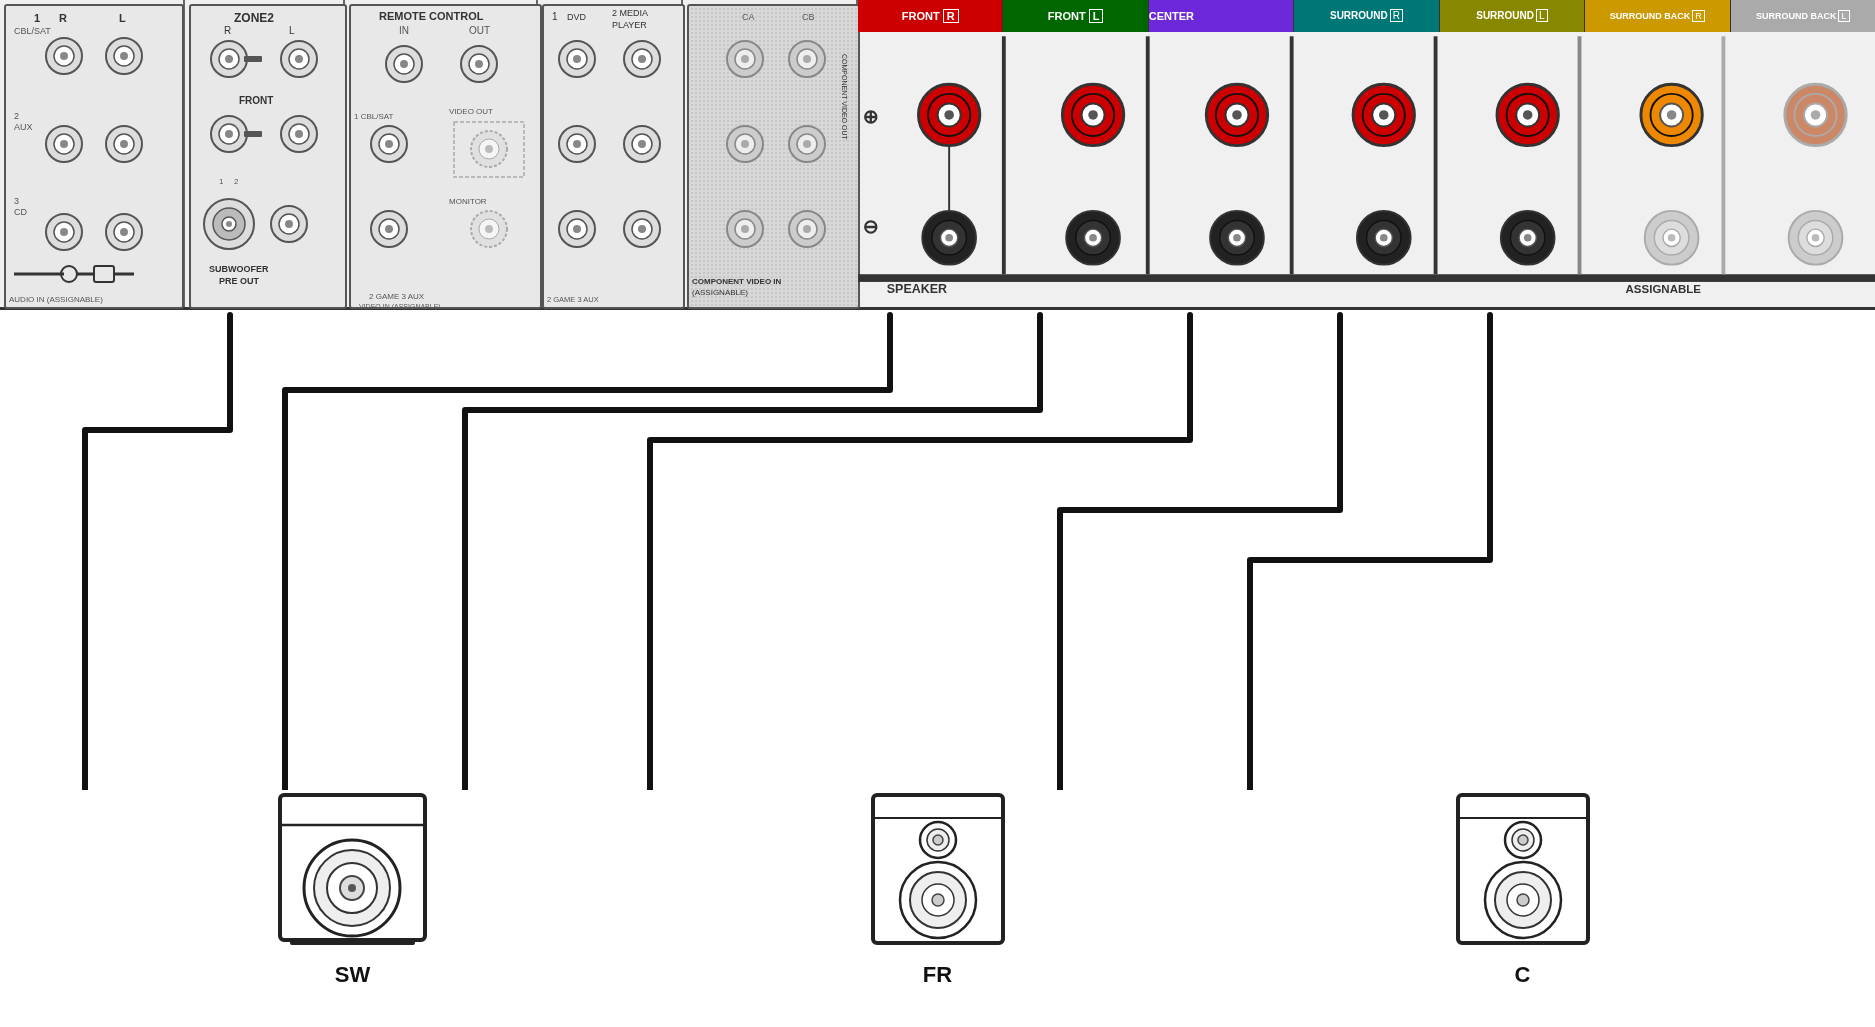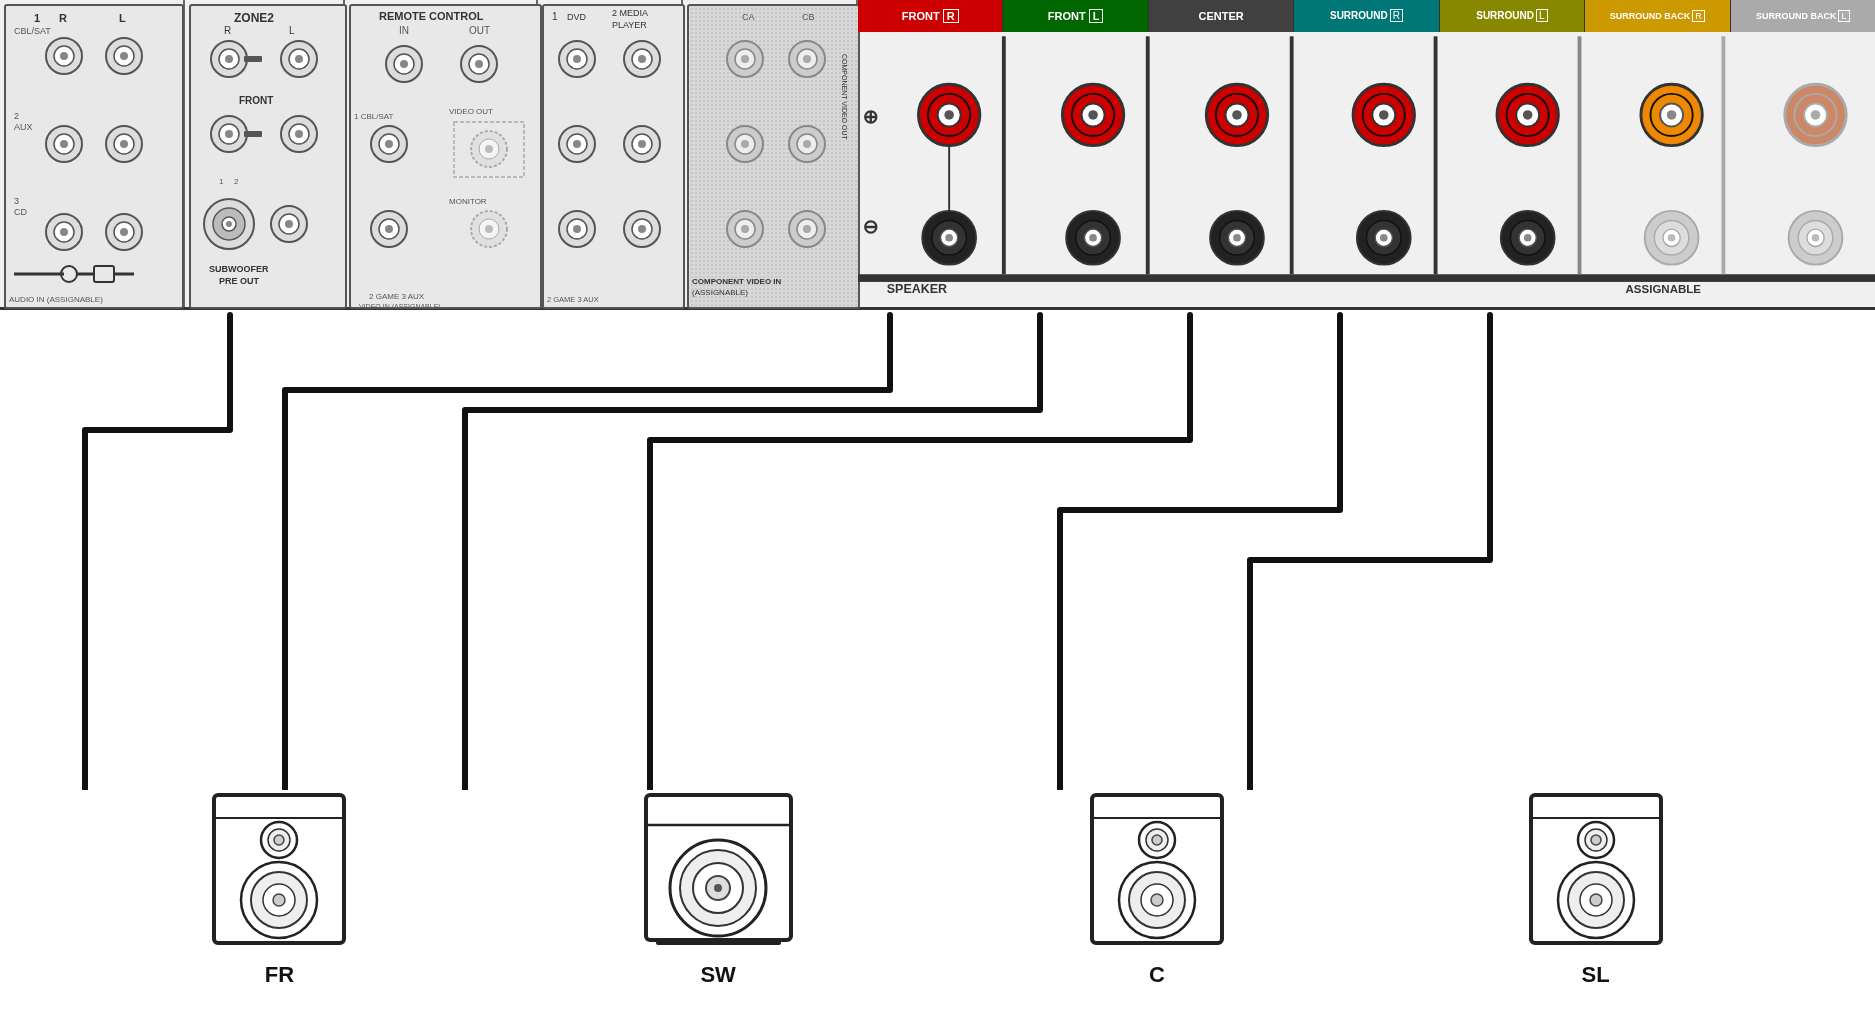--- a/index.html
+++ b/index.html
@@ -340,21 +340,21 @@
 
       <div style="display:flex; flex-direction:row; height:32px; background:#222;">
         <div style="flex:1; background:#cc0000; display:flex; align-items:center; justify-content:center; border-right:1px solid #333;">
           <span style="color:#fff; font-size:11px; font-weight:bold;">FRONT</span>
           <span style="color:#fff; font-size:11px; font-weight:bold; margin-left:3px; background:#cc0000; border:1px solid #fff; padding:0 3px;">R</span>
         </div>
         <div style="flex:1; background:#006600; display:flex; align-items:center; justify-content:center; border-right:1px solid #333;">
           <span style="color:#fff; font-size:11px; font-weight:bold;">FRONT</span>
           <span style="color:#fff; font-size:11px; font-weight:bold; margin-left:3px; border:1px solid #fff; padding:0 3px;">L</span>
         </div>
-        <div style="flex:1; background:#404040; display:flex; align-items:center; justify-content:center; border-right:1px solid #333;">
+        <div style="flex:1; background:#6d28d9; display:flex; align-items:center; justify-content:flex-start; border-right:1px solid #333;">
           <span style="color:#fff; font-size:11px; font-weight:bold;">CENTER</span>
         </div>
         <div style="flex:1; background:#007777; display:flex; align-items:center; justify-content:center; border-right:1px solid #333;">
           <span style="color:#fff; font-size:10px; font-weight:bold;">SURROUND</span>
           <span style="color:#fff; font-size:10px; margin-left:2px; border:1px solid #fff; padding:0 2px;">R</span>
         </div>
         <div style="flex:1; background:#888800; display:flex; align-items:center; justify-content:center; border-right:1px solid #333;">
           <span style="color:#fff; font-size:10px; font-weight:bold;">SURROUND</span>
           <span style="color:#fff; font-size:10px; margin-left:2px; border:1px solid #fff; padding:0 2px;">L</span>
         </div>
@@ -467,81 +467,67 @@
 
       <path d="M 1340,5 L 1340,200 L 1060,200 L 1060,480" fill="none" stroke="#111" stroke-width="6" stroke-linecap="round" stroke-linejoin="round"></path>
 
       <path d="M 1490,5 L 1490,250 L 1250,250 L 1250,480" fill="none" stroke="#111" stroke-width="6" stroke-linecap="round" stroke-linejoin="round"></path>
     </svg>
   </div>
 
   <div id="speakers-bottom">
 
     <div class="speaker-unit">
-      <svg width="140" height="160" viewBox="0 0 140 160">
-        <rect x="5" y="5" width="130" height="148" fill="#fff" stroke="#222" stroke-width="4" rx="4"></rect>
-        <line x1="5" y1="28" x2="135" y2="28" stroke="#222" stroke-width="2"></line>
-
-        <circle cx="70" cy="50" r="18" fill="#fff" stroke="#222" stroke-width="2.5"></circle>
-        <circle cx="70" cy="50" r="11" fill="#eee" stroke="#333" stroke-width="1.5"></circle>
-        <circle cx="70" cy="50" r="5" fill="#ccc" stroke="#444" stroke-width="1.5"></circle>
-
-        <circle cx="70" cy="110" r="38" fill="#fff" stroke="#222" stroke-width="2.5"></circle>
-        <circle cx="70" cy="110" r="28" fill="#eee" stroke="#333" stroke-width="2"></circle>
-        <circle cx="70" cy="110" r="16" fill="#fff" stroke="#333" stroke-width="1.5"></circle>
-        <circle cx="70" cy="110" r="6" fill="#ccc" stroke="#444" stroke-width="1.5"></circle>
-      </svg>
-      <span class="speaker-label-bottom">FR</span>
-    </div>
-
-    <div class="speaker-unit">
       <svg width="155" height="160" viewBox="0 0 155 160">
 
         <rect x="5" y="5" width="145" height="145" fill="#fff" stroke="#222" stroke-width="4" rx="4"></rect>
 
         <line x1="5" y1="35" x2="150" y2="35" stroke="#222" stroke-width="2.5"></line>
 
         <circle cx="77" cy="98" r="48" fill="#fff" stroke="#222" stroke-width="3"></circle>
         <circle cx="77" cy="98" r="38" fill="#eee" stroke="#333" stroke-width="2"></circle>
         <circle cx="77" cy="98" r="25" fill="#fff" stroke="#333" stroke-width="2"></circle>
         <circle cx="77" cy="98" r="12" fill="#ddd" stroke="#444" stroke-width="2"></circle>
         <circle cx="77" cy="98" r="4" fill="#555"></circle>
 
         <rect x="15" y="148" width="125" height="7" fill="#222" rx="2"></rect>
       </svg>
       <span class="speaker-label-bottom">SW</span>
+    </div>
+
+    <div class="speaker-unit">
+      <svg width="140" height="160" viewBox="0 0 140 160">
+        <rect x="5" y="5" width="130" height="148" fill="#fff" stroke="#222" stroke-width="4" rx="4"></rect>
+        <line x1="5" y1="28" x2="135" y2="28" stroke="#222" stroke-width="2"></line>
+
+        <circle cx="70" cy="50" r="18" fill="#fff" stroke="#222" stroke-width="2.5"></circle>
+        <circle cx="70" cy="50" r="11" fill="#eee" stroke="#333" stroke-width="1.5"></circle>
+        <circle cx="70" cy="50" r="5" fill="#ccc" stroke="#444" stroke-width="1.5"></circle>
+
+        <circle cx="70" cy="110" r="38" fill="#fff" stroke="#222" stroke-width="2.5"></circle>
+        <circle cx="70" cy="110" r="28" fill="#eee" stroke="#333" stroke-width="2"></circle>
+        <circle cx="70" cy="110" r="16" fill="#fff" stroke="#333" stroke-width="1.5"></circle>
+        <circle cx="70" cy="110" r="6" fill="#ccc" stroke="#444" stroke-width="1.5"></circle>
+      </svg>
+      <span class="speaker-label-bottom">FR</span>
     </div>
 
 
     <div class="speaker-unit">
       <svg width="140" height="160" viewBox="0 0 140 160">
         <rect x="5" y="5" width="130" height="148" fill="#fff" stroke="#222" stroke-width="4" rx="4"></rect>
         <line x1="5" y1="28" x2="135" y2="28" stroke="#222" stroke-width="2"></line>
         <circle cx="70" cy="50" r="18" fill="#fff" stroke="#222" stroke-width="2.5"></circle>
         <circle cx="70" cy="50" r="11" fill="#eee" stroke="#333" stroke-width="1.5"></circle>
         <circle cx="70" cy="50" r="5" fill="#ccc" stroke="#444" stroke-width="1.5"></circle>
         <circle cx="70" cy="110" r="38" fill="#fff" stroke="#222" stroke-width="2.5"></circle>
         <circle cx="70" cy="110" r="28" fill="#eee" stroke="#333" stroke-width="2"></circle>
         <circle cx="70" cy="110" r="16" fill="#fff" stroke="#333" stroke-width="1.5"></circle>
         <circle cx="70" cy="110" r="6" fill="#ccc" stroke="#444" stroke-width="1.5"></circle>
       </svg>
       <span class="speaker-label-bottom">C</span>
     </div>
 
 
-    <div class="speaker-unit">
-      <svg width="140" height="160" viewBox="0 0 140 160">
-        <rect x="5" y="5" width="130" height="148" fill="#fff" stroke="#222" stroke-width="4" rx="4"></rect>
-        <line x1="5" y1="28" x2="135" y2="28" stroke="#222" stroke-width="2"></line>
-        <circle cx="70" cy="50" r="18" fill="#fff" stroke="#222" stroke-width="2.5"></circle>
-        <circle cx="70" cy="50" r="11" fill="#eee" stroke="#333" stroke-width="1.5"></circle>
-        <circle cx="70" cy="50" r="5" fill="#ccc" stroke="#444" stroke-width="1.5"></circle>
-        <circle cx="70" cy="110" r="38" fill="#fff" stroke="#222" stroke-width="2.5"></circle>
-        <circle cx="70" cy="110" r="28" fill="#eee" stroke="#333" stroke-width="2"></circle>
-        <circle cx="70" cy="110" r="16" fill="#fff" stroke="#333" stroke-width="1.5"></circle>
-        <circle cx="70" cy="110" r="6" fill="#ccc" stroke="#444" stroke-width="1.5"></circle>
-      </svg>
-      <span class="speaker-label-bottom">SL</span>
-    </div>
 
   </div>
 
 </div>
 
 </body></html>

